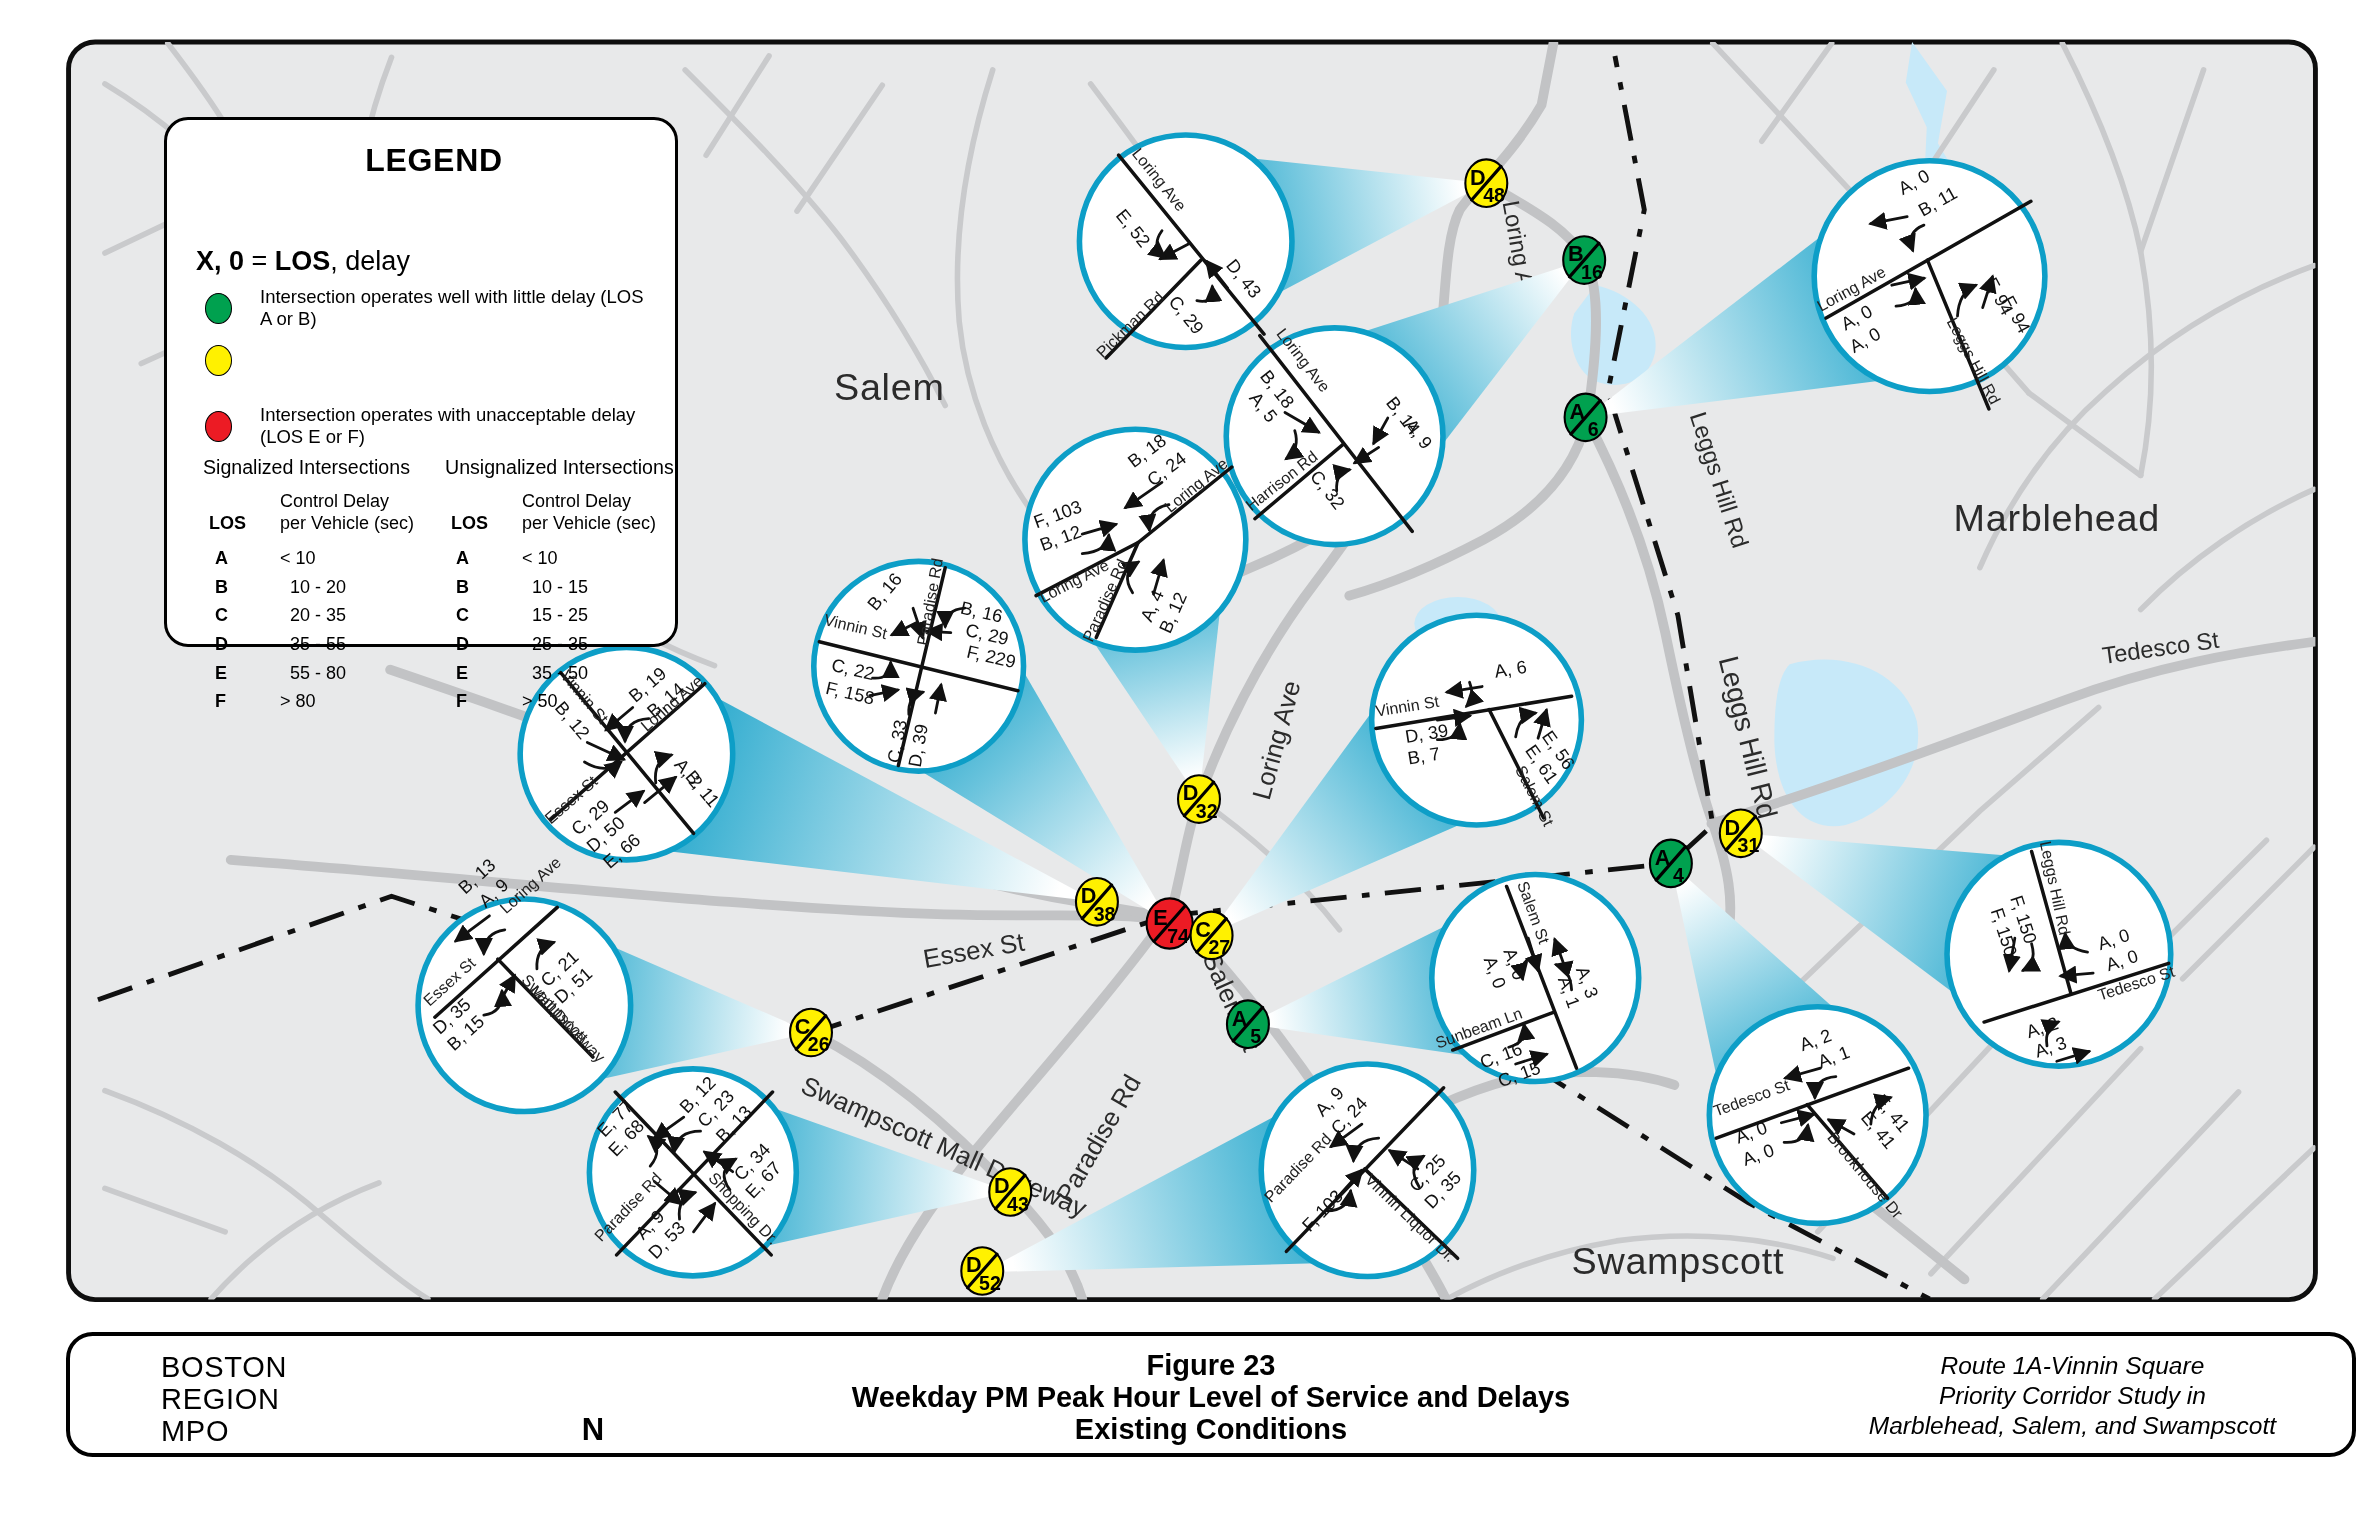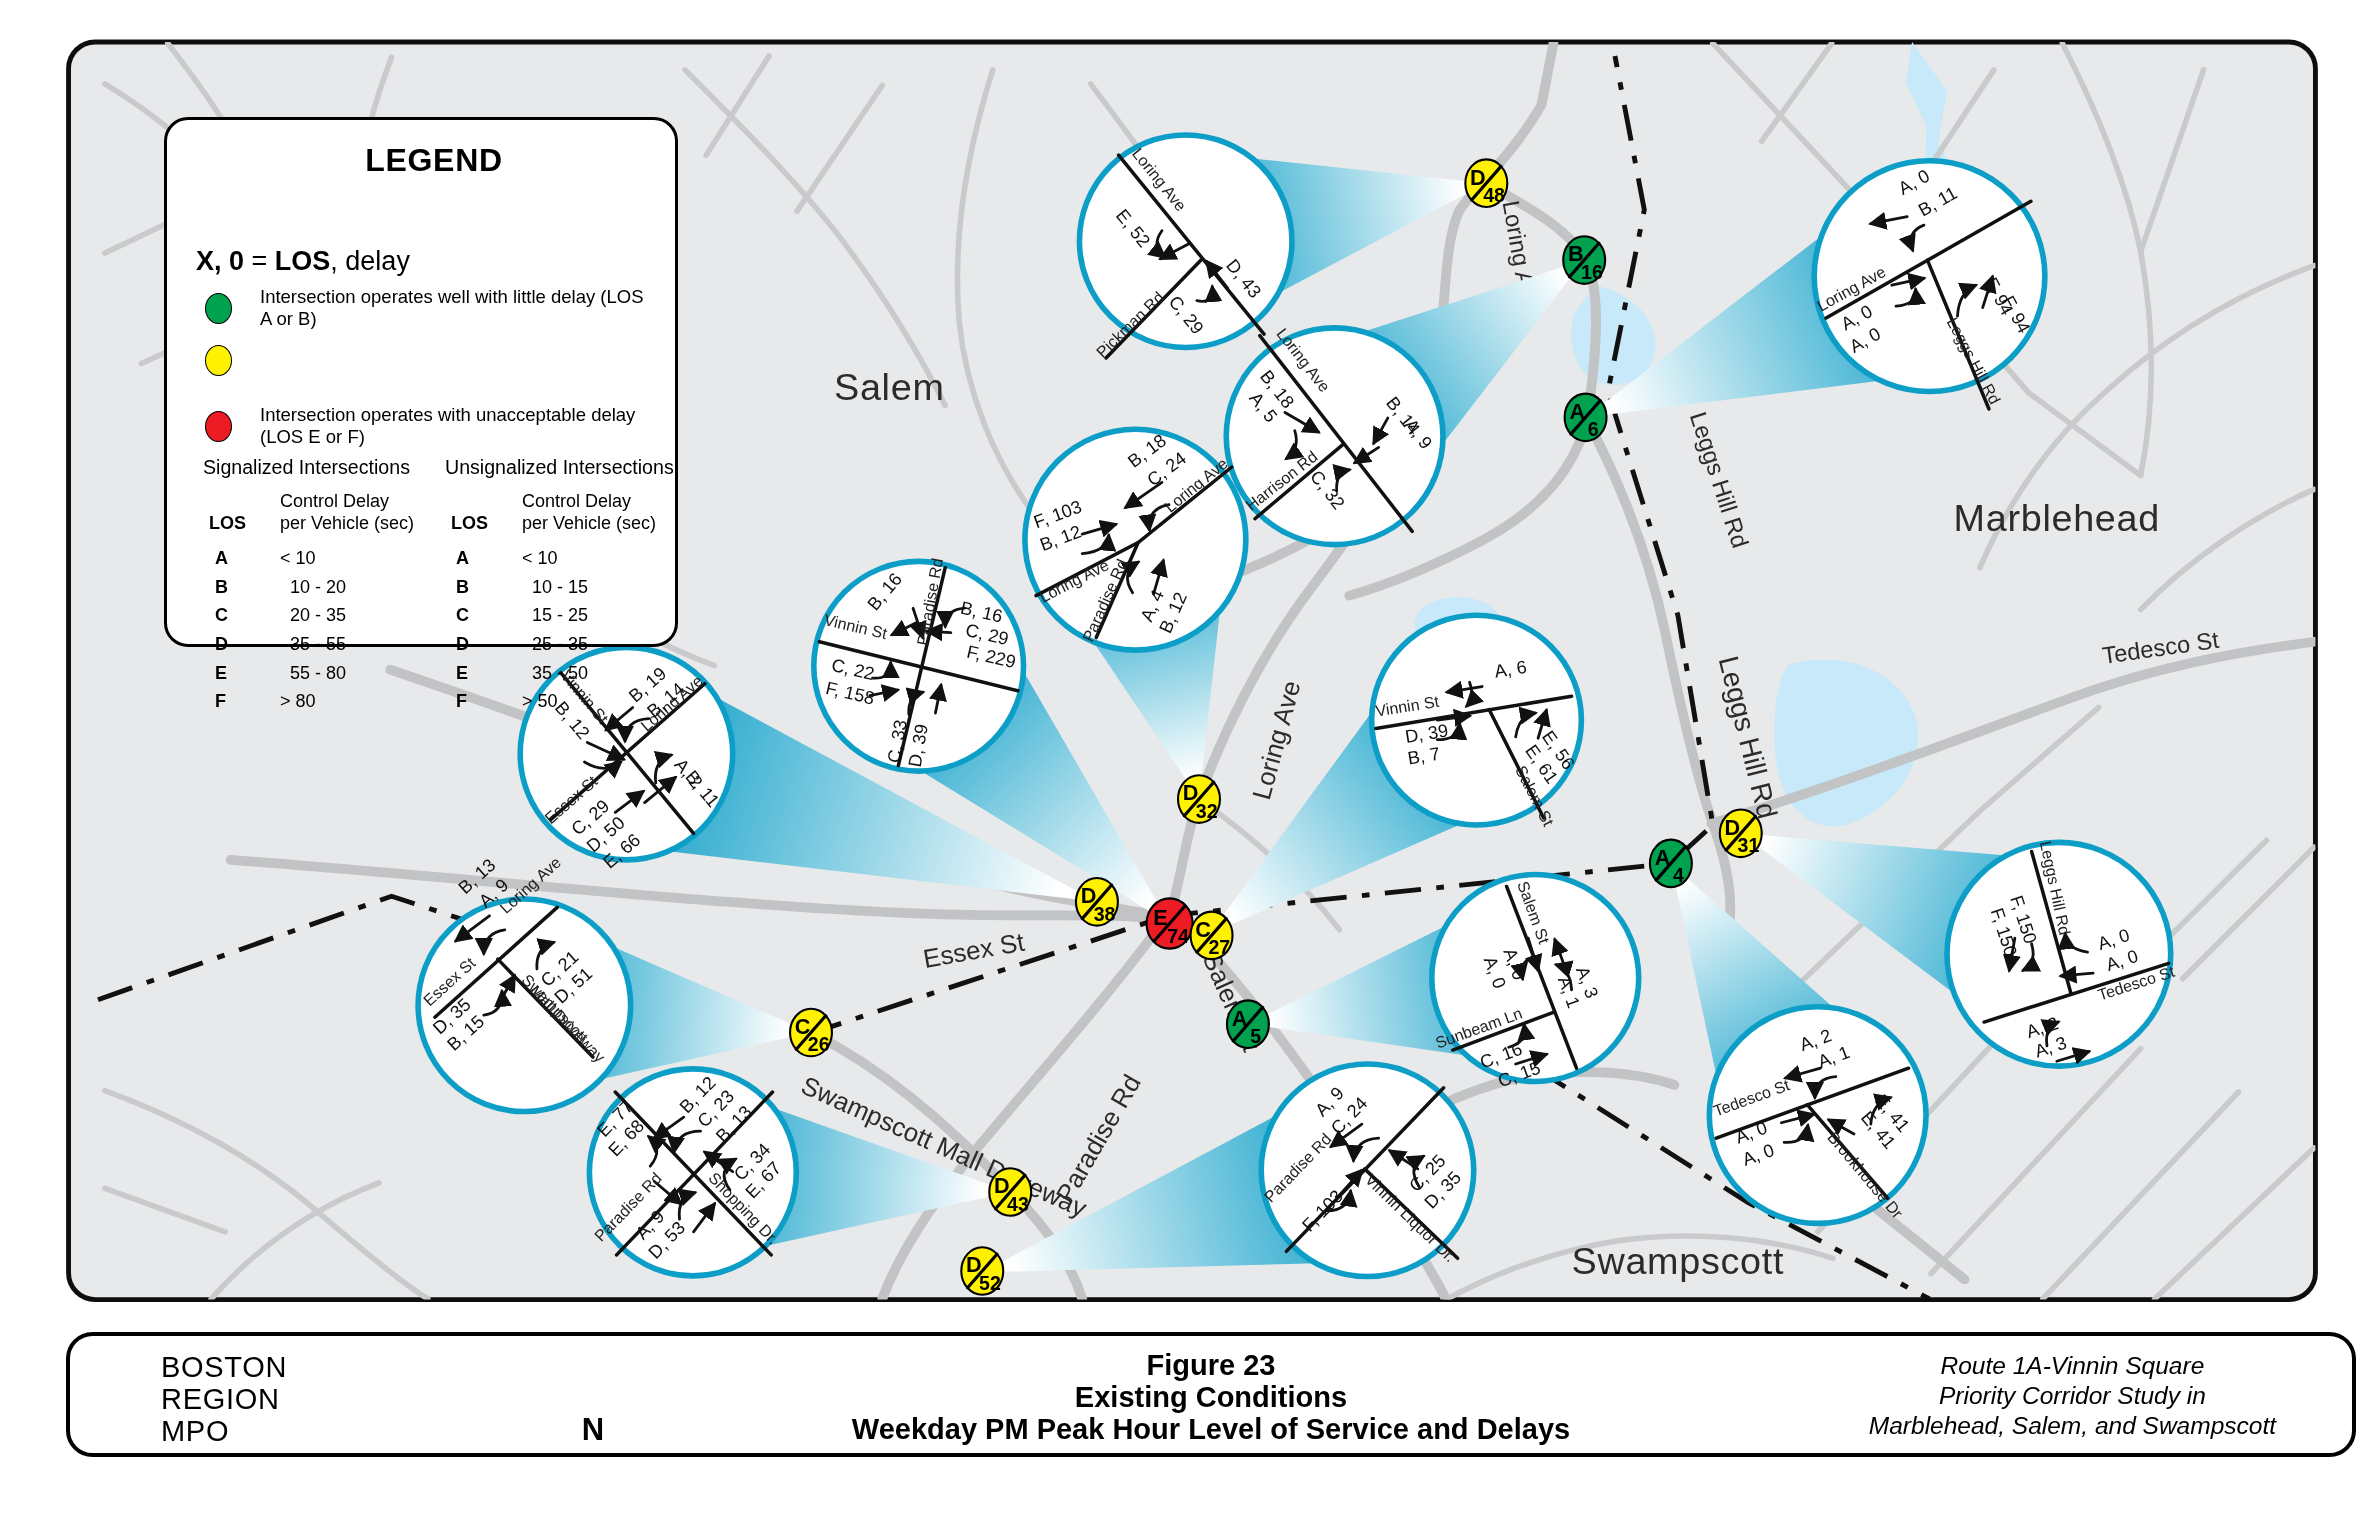--- a/index.html
+++ b/index.html
@@ -664,22 +664,22 @@
 
 <div id="footerbox">
   <div id="agency">
     <div>BOSTON</div>
     <div>REGION</div>
     <div>MPO</div>
   </div>
   <div id="northN">N</div>
   <div id="ftitle">
     <div>Figure 23</div>
+    <div>Weekday PM Peak Hour Level of Service and Delays</div>
     <div>Existing Conditions</div>
-    <div>Weekday PM Peak Hour Level of Service and Delays</div>
   </div>
   <div id="credit">
     <div>Route 1A-Vinnin Square</div>
     <div>Priority Corridor Study in</div>
     <div>Marblehead, Salem, and Swampscott</div>
   </div>
 </div>
 
 </div>
 

